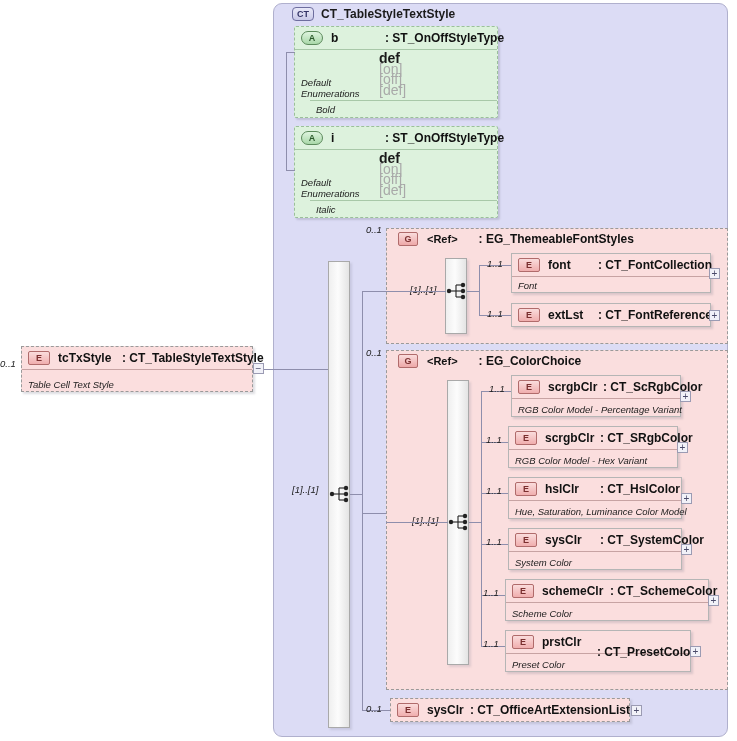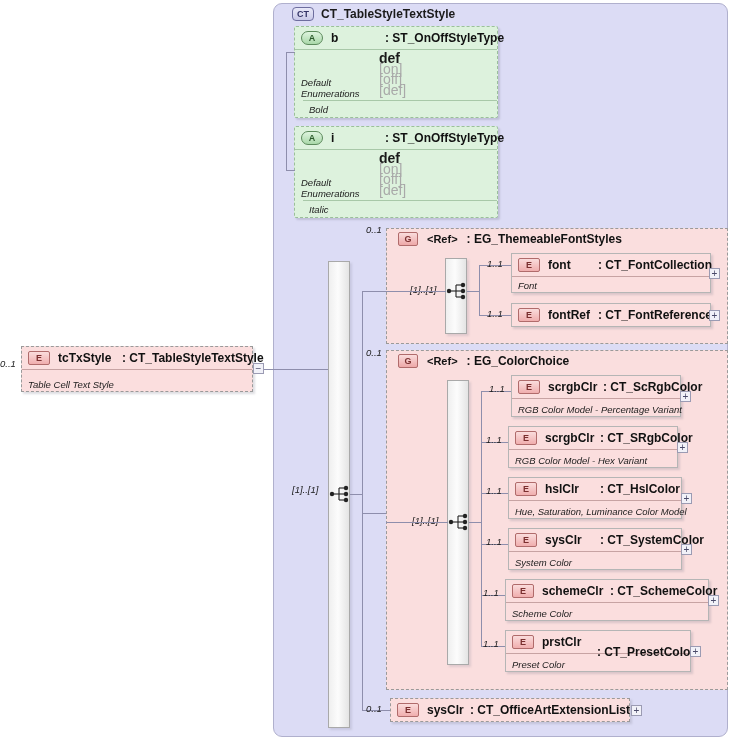--- a/index.html
+++ b/index.html
@@ -127,21 +127,21 @@
     left: 84px;
     top: 3px;
     line-height: 10.5px;
     font-size: 14px;
   }
   .facet-values .v-default { font-weight: bold; color: #1a1a1a; }
   .facet-values .v-enum { color: #a9a9a9; }
   .attr-doc {
     position: absolute;
     bottom: 0;
-    left: 8px;
+    left: 15px;
     right: 0;
     height: 16px;
     border-top: 1px solid #a8c8a8;
     padding-left: 6px;
     font-style: italic;
     font-size: 9.5px;
     color: #1c1c1c;
     display: flex;
     align-items: center;
   }
@@ -172,21 +172,21 @@
   }
   .grp-ref {
     font-size: 11px;
     font-weight: bold;
     color: #111;
   }
   .grp-type {
     font-size: 12px;
     font-weight: bold;
     color: #111;
-    margin-left: 0;
+    margin-left: 12px;
     white-space: nowrap;
   }
 
   
   .el-box {
     position: absolute;
     box-sizing: border-box;
     background: #fbdede;
     border: 1px solid #b5b5b5;
     box-shadow: 2px 2px 2px rgba(120,120,140,0.25);
@@ -426,21 +426,21 @@
       <span class="el-type" style="left:86px;">: CT_FontCollection</span>
     </div>
     <div class="el-doc">Font</div>
   </div>
   <div class="card" style="left:487px; top:258px;">1..1</div>
   <div class="plusbox" style="left:709px; top:268px;">+</div>
 
   <div class="el-box" style="left:511px; top:303px; width:200px; height:24px;">
     <div class="el-head">
       <span class="badge badge-e">E</span>
-      <span class="el-name">fontRef</span>
+      <span class="el-name">extLst</span>
       <span class="el-type" style="left:86px;">: CT_FontReference</span>
     </div>
   </div>
   <div class="card" style="left:487px; top:308px;">1..1</div>
   <div class="plusbox" style="left:709px; top:310px;">+</div>
 
   <div class="grp-container" style="left:386px; top:350px; width:342px; height:340px;"></div>
   <div class="card" style="left:366px; top:347px;">0..1</div>
   <div class="grp-head" style="left:398px; top:353px;">
     <span class="badge badge-g">G</span>

